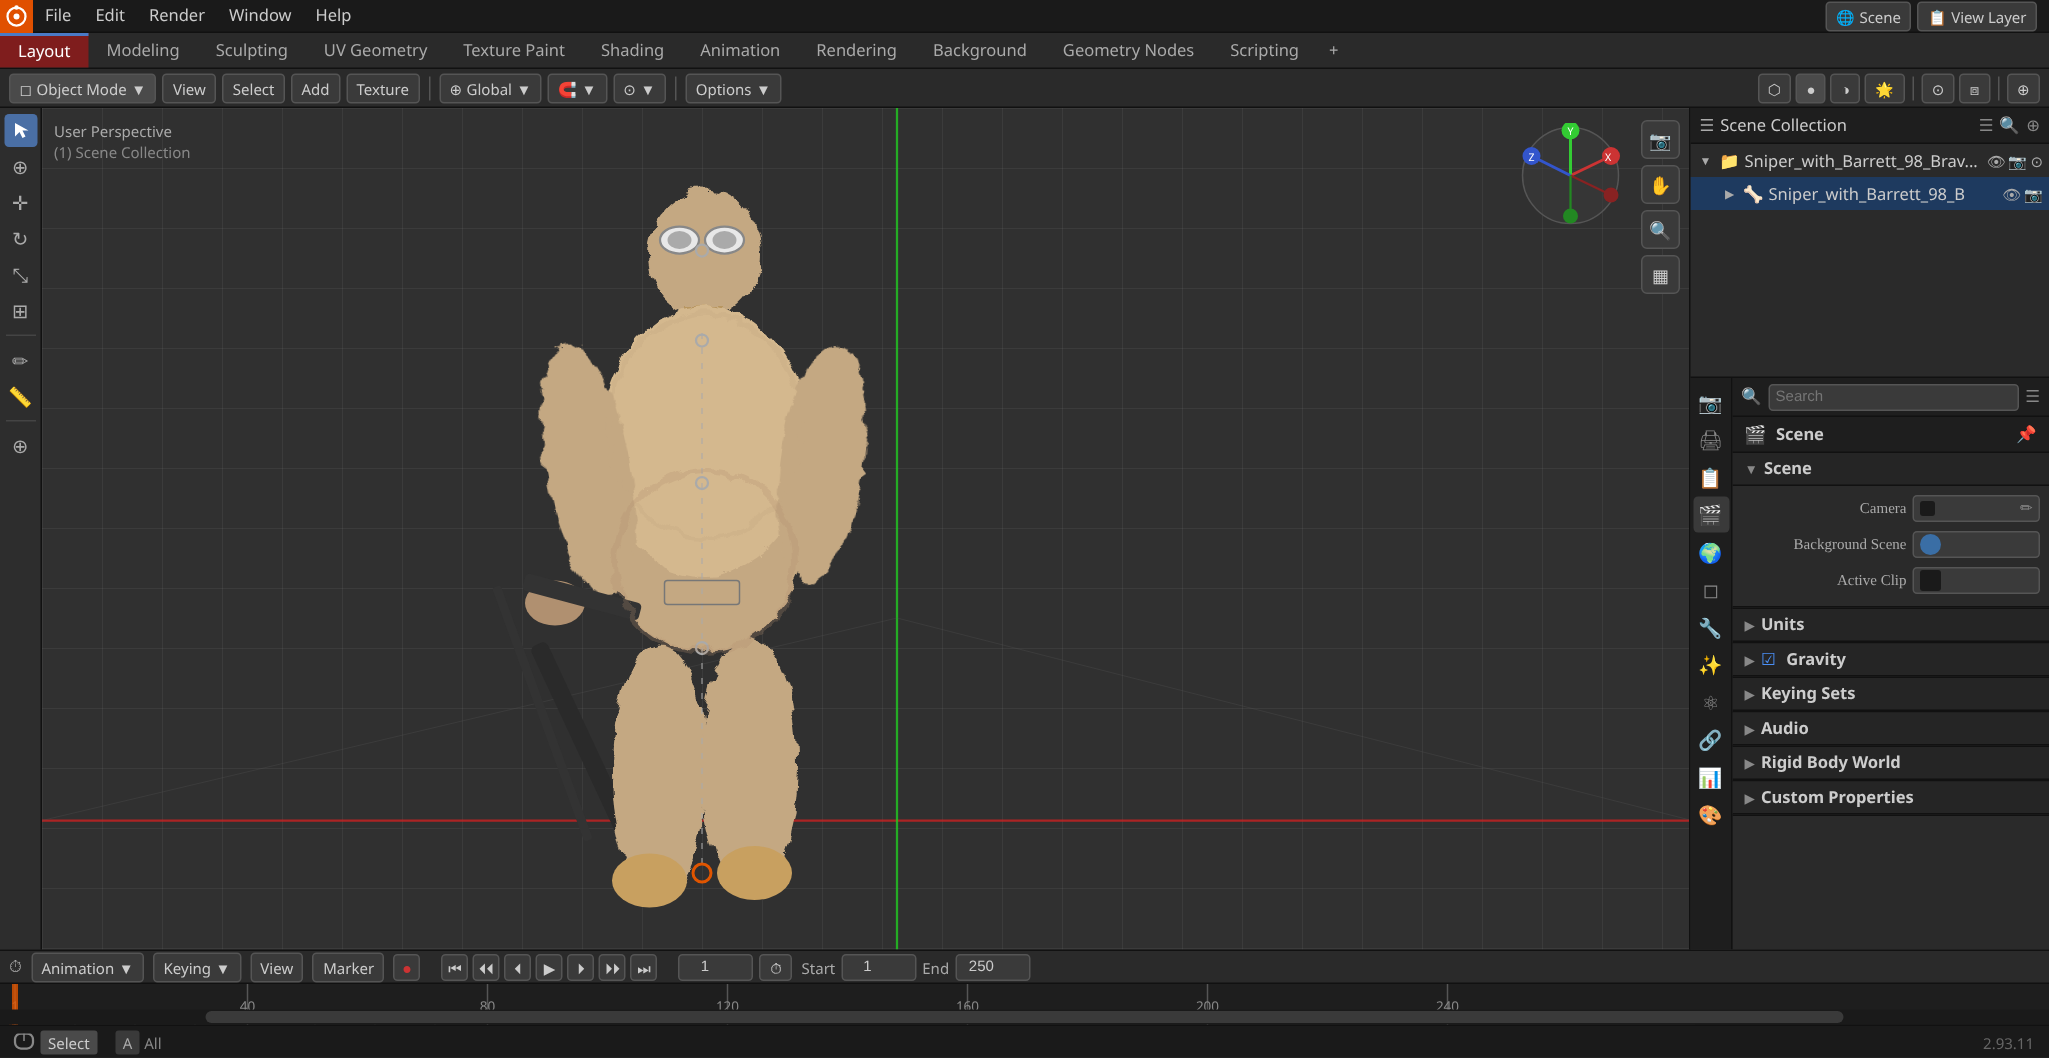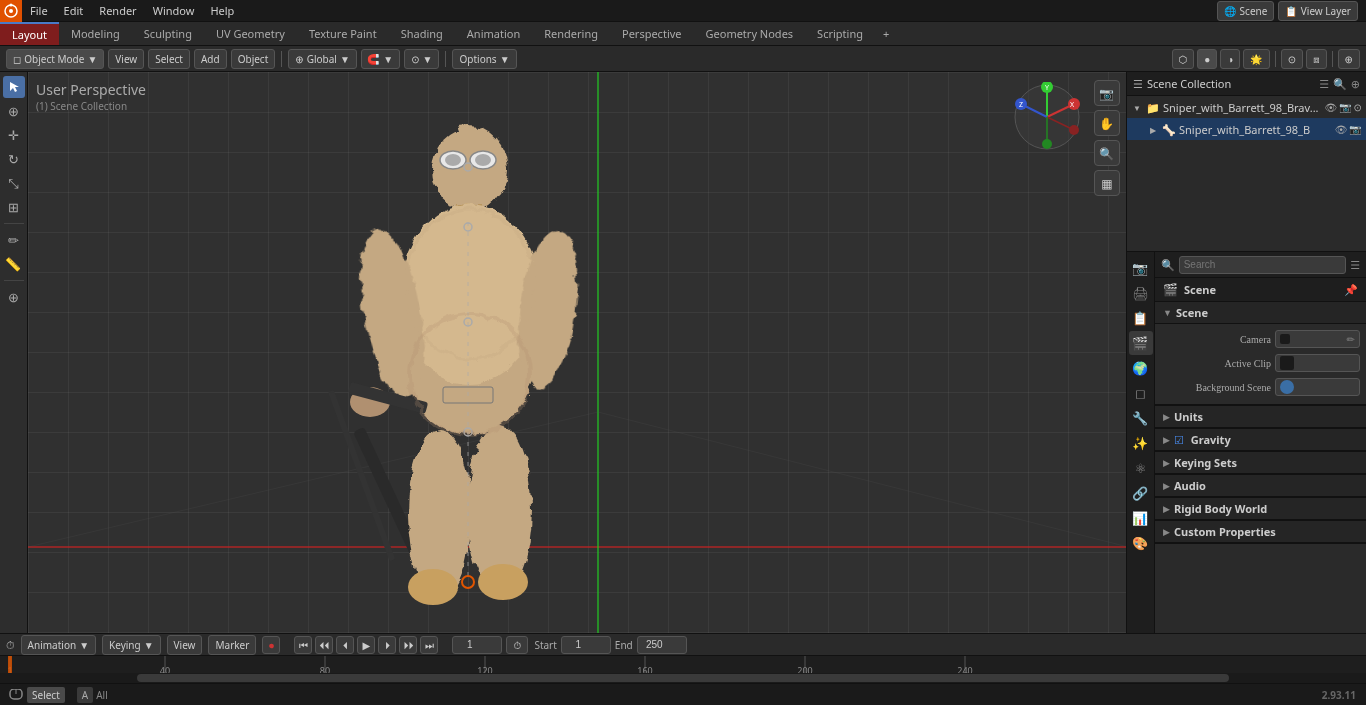--- a/index.html
+++ b/index.html
@@ -442,36 +442,36 @@
 
 <div class="workspace-tabs">
   <div class="workspace-tab" style="background:#7f1d1d;color:#fff;border-top:2px solid #4a7ac7;">Layout</div>
   <div class="workspace-tab">Modeling</div>
   <div class="workspace-tab">Sculpting</div>
   <div class="workspace-tab">UV Geometry</div>
   <div class="workspace-tab">Texture Paint</div>
   <div class="workspace-tab">Shading</div>
   <div class="workspace-tab">Animation</div>
   <div class="workspace-tab">Rendering</div>
-  <div class="workspace-tab">Perspective</div>
+  <div class="workspace-tab">Background</div>
   <div class="workspace-tab">Geometry Nodes</div>
   <div class="workspace-tab">Scripting</div>
   <div class="workspace-tab-add">+</div>
 </div>
 
 <div class="viewport-header-bar">
   <div class="toolbar-btn active">
     <span>◻</span>
     <span>Object Mode</span>
     <span>▼</span>
   </div>
   <div class="toolbar-btn">View</div>
   <div class="toolbar-btn">Select</div>
   <div class="toolbar-btn">Add</div>
-  <div class="toolbar-btn">Object</div>
+  <div class="toolbar-btn">Texture</div>
   <div class="toolbar-separator"></div>
   <div class="toolbar-btn">
     <span>⊕</span>
     <span>Global</span>
     <span>▼</span>
   </div>
   <div class="toolbar-btn">
     <span>🧲</span>
     <span>▼</span>
   </div>
@@ -580,21 +580,21 @@
       <circle cx="170" cy="490" r="6" fill="none" stroke="#e05500" stroke-width="2"></circle>
 
       <rect x="145" y="295" width="50" height="16" fill="none" stroke="#777" stroke-width="1" rx="2"></rect>
       <rect x="580" y="295" width="50" height="16" fill="none" stroke="#777" stroke-width="1" rx="2"></rect>
 
       <ellipse cx="170" cy="190" rx="65" ry="75" fill="none" stroke="#c4a882" stroke-width="3" opacity="0.3" filter="url(#fuzzy)"></ellipse>
       <ellipse cx="170" cy="280" rx="60" ry="60" fill="none" stroke="#b49070" stroke-width="4" opacity="0.25" filter="url(#fuzzy)"></ellipse>
     </svg>
 
     <div style="position:absolute;top:8px;left:8px;">
-      <div style="font-size:14px;color:#aaa;">User Perspective</div>
+      <div style="font-size:10px;color:#aaa;">User Perspective</div>
       <div style="font-size:10px;color:#888;">(1) Scene Collection</div>
     </div>
 
     <div class="gizmo-container">
       <svg width="70" height="70" viewBox="0 0 70 70">
         <circle cx="35" cy="35" r="32" fill="rgba(60,60,60,0.5)" stroke="#555" stroke-width="1"></circle>
 
         <line x1="35" y1="35" x2="62" y2="22" stroke="#cc3333" stroke-width="2"></line>
         <circle cx="62" cy="22" r="6" fill="#cc3333"></circle>
         <text x="60" y="25" fill="white" font-size="7" text-anchor="middle">X</text>
@@ -697,31 +697,31 @@
             <div class="props-row">
               <div class="props-label">Camera</div>
               <div class="props-value with-camera">
                 <div class="dot" style="background:#1a1a1a;"></div>
                 <span></span>
                 <span class="props-pen-icon">✏</span>
               </div>
             </div>
 
             <div class="props-row">
+              <div class="props-label">Background Scene</div>
+              <div class="props-value">
+                <div class="dot" style="width:14px;height:14px;border-radius:50%;background:#3a6ea5;"></div>
+                <span></span>
+              </div>
+            </div>
+
+            <div class="props-row">
               <div class="props-label">Active Clip</div>
               <div class="props-value">
                 <div class="dot" style="width:14px;height:14px;border-radius:2px;background:#1a1a1a;"></div>
-                <span></span>
-              </div>
-            </div>
-
-            <div class="props-row">
-              <div class="props-label">Background Scene</div>
-              <div class="props-value">
-                <div class="dot" style="width:14px;height:14px;border-radius:50%;background:#3a6ea5;"></div>
                 <span></span>
               </div>
             </div>
           </div>
         </div>
 
         <div class="props-collapsible">
           <div class="props-section-header">
             <span class="props-section-arrow">▶</span>
             <span class="props-section-title">Units</span>
@@ -864,16 +864,16 @@
     <svg width="16" height="12" viewBox="0 0 16 12">
       <rect x="2" y="0" width="12" height="10" rx="4" fill="none" stroke="#888" stroke-width="1.5"></rect>
       <line x1="8" y1="0" x2="8" y2="5" stroke="#888" stroke-width="1"></line>
     </svg>
     <span style="background:#4a4a4a;padding:1px 5px;border-radius:2px;font-size:10px;color:#ccc;">Select</span>
   </div>
   <div class="status-item">
     <span style="background:#3a3a3a;padding:1px 5px;border-radius:2px;font-size:10px;color:#aaa;">A</span>
     <span style="font-size:10px;color:#888;">All</span>
   </div>
-  <div style="position:absolute;right:10px;font-weight:bold;" class="status-item">
+  <div style="position:absolute;right:10px;" class="status-item">
     <span style="color:#666;font-size:10px;">2.93.11</span>
   </div>
 </div>
 
 </body></html>

